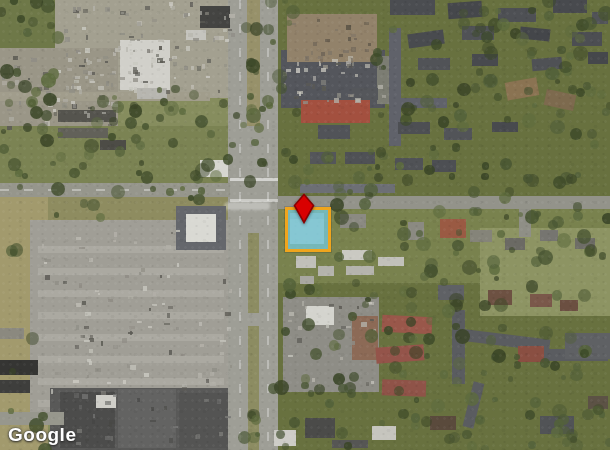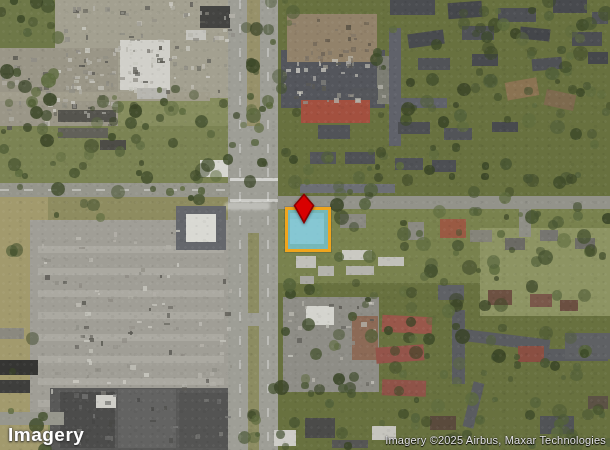--- a/index.html
+++ b/index.html
@@ -959,16 +959,15 @@
       <div class="blob" style="left: 255.118px; top: 432.441px; width: 5.04755px; height: 5.04755px; background: rgb(83, 97, 58); opacity: 0.836416;"></div>
     </div>
   <div id="noise-overlay"></div>
 
   <div class="parcel" style="border-color: rgb(240, 165, 29); background-color: rgba(116, 198, 214, 0.78);"></div>
 
   <svg class="pin" width="22" height="31" viewBox="0 0 22 31">
     <polygon points="11,1.5 20.5,12.5 11,29.5 1.5,12.5" stroke-width="1.6" fill="#d90000" stroke="#8b0000"></polygon>
   </svg>
 
-  <div class="google-watermark" style="color: rgb(255, 255, 255);">Imagery</div>
+  <div class="google-watermark" style="color: rgb(255, 255, 255);">Google</div>
 
-  <div class="attribution" style="color: rgb(227, 227, 227);">Imagery ©2025 Airbus, Maxar Technologies</div>
 </div>
 
 </body></html>

